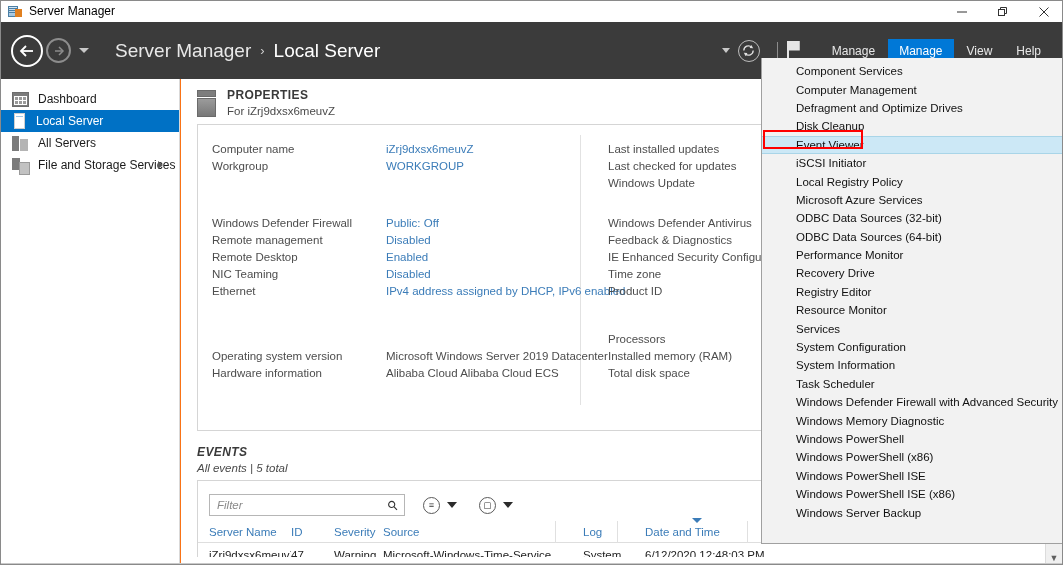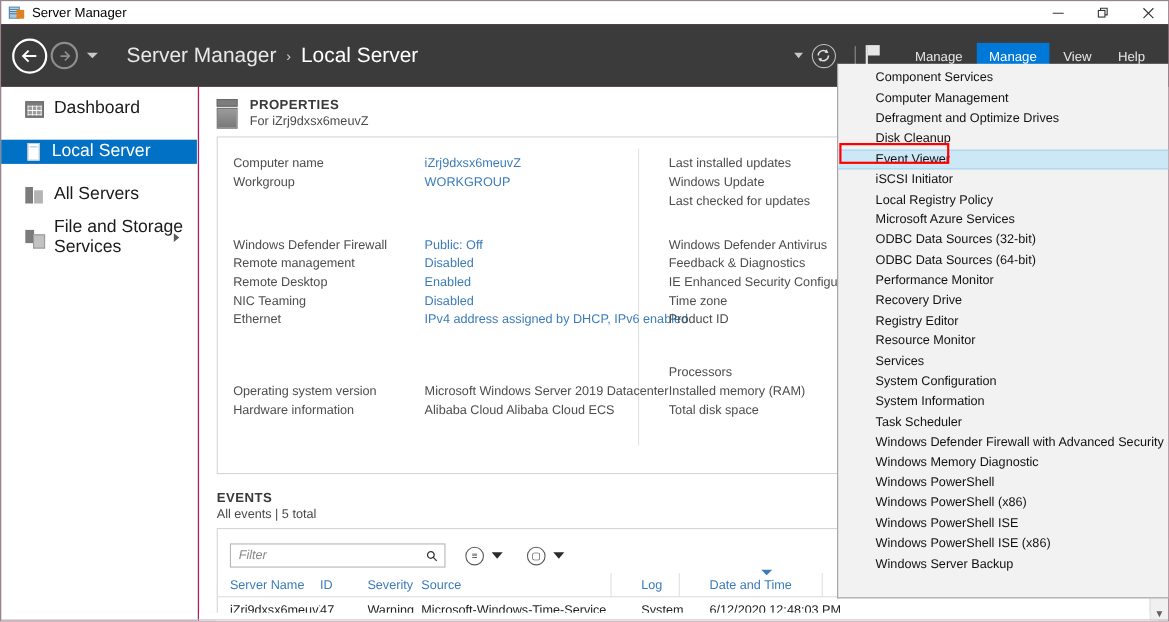--- a/index.html
+++ b/index.html
@@ -6,21 +6,21 @@
   * { box-sizing: border-box; margin: 0; padding: 0; }
   html, body {
     width: 1063px; height: 565px;
     overflow: hidden;
     font-family: "Liberation Sans", sans-serif;
     background: #ffffff;
   }
   .app {
     position: relative;
     width: 1063px; height: 565px;
-    background: #be185d;
+    background: #f97316;
     border: 1px solid #8a8a8a;
     overflow: hidden;
   }
 
   
   .titlebar {
     position: absolute; top: 0; left: 0;
     width: 1063px; height: 21px;
     background: #ffffff;
     display: flex; align-items: center;
@@ -154,23 +154,23 @@
   .sidebar {
     position: absolute; left: 0; top: 78px;
     width: 179px; height: 487px;
     background: #ffffff;
     border-right: 1px solid #d9d9d9;
     padding-top: 9px;
   }
   .side-item {
     height: 22px;
     display: flex; align-items: center;
-    padding-left: 22px;
-    font-size: 16px; color: #1a1a1a;
-    margin-bottom: 17px;
+    padding-left: 11px;
+    font-size: 12px; color: #1a1a1a;
+    margin-bottom: 0;
     position: relative;
   }
   .side-item.selected {
     background: #0071c5; color: #ffffff;
   }
   .side-ic {
     width: 17px; height: 15px;
     margin-right: 9px;
     position: relative; flex: none;
   }
@@ -296,20 +296,21 @@
   .prop-gap { height: 40px; }
   .prop-gap-lg { height: 48px; }
   .divider-v {
     position: absolute; left: 382px; top: 10px;
     width: 1px; height: 270px; background: #e2e2e2;
   }
 
   
   .events-head {
     padding: 14px 0 0 16px;
+    font-style: italic;
   }
   .events-title {
     font-size: 12px; font-weight: bold; color: #3a3a3a;
     letter-spacing: .4px;
   }
   .events-sub {
     font-size: 11.5px; color: #4a4a4a; margin-top: 3px;
   }
   .events-panel {
     margin: 6px 12px 0 16px;
@@ -596,24 +597,24 @@
             <span class="prop-label">Hardware information</span>
             <span class="prop-value" style="color:#4d4d4d">Alibaba Cloud Alibaba Cloud ECS</span>
           </div>
         </div>
 
         <div class="prop-col c2">
           <div class="prop-row">
             <span class="prop-label" style="width:180px">Last installed updates</span>
           </div>
           <div class="prop-row">
+            <span class="prop-label" style="width:180px">Last checked for updates</span>
+          </div>
+          <div class="prop-row">
             <span class="prop-label" style="width:180px">Windows Update</span>
-          </div>
-          <div class="prop-row">
-            <span class="prop-label" style="width:180px">Last checked for updates</span>
           </div>
           <div class="prop-gap" style="height:23px"></div>
           <div class="prop-row">
             <span class="prop-label" style="width:180px">Windows Defender Antivirus</span>
           </div>
           <div class="prop-row">
             <span class="prop-label" style="width:180px">Feedback &amp; Diagnostics</span>
           </div>
           <div class="prop-row">
             <span class="prop-label" style="width:200px">IE Enhanced Security Configuration</span>

